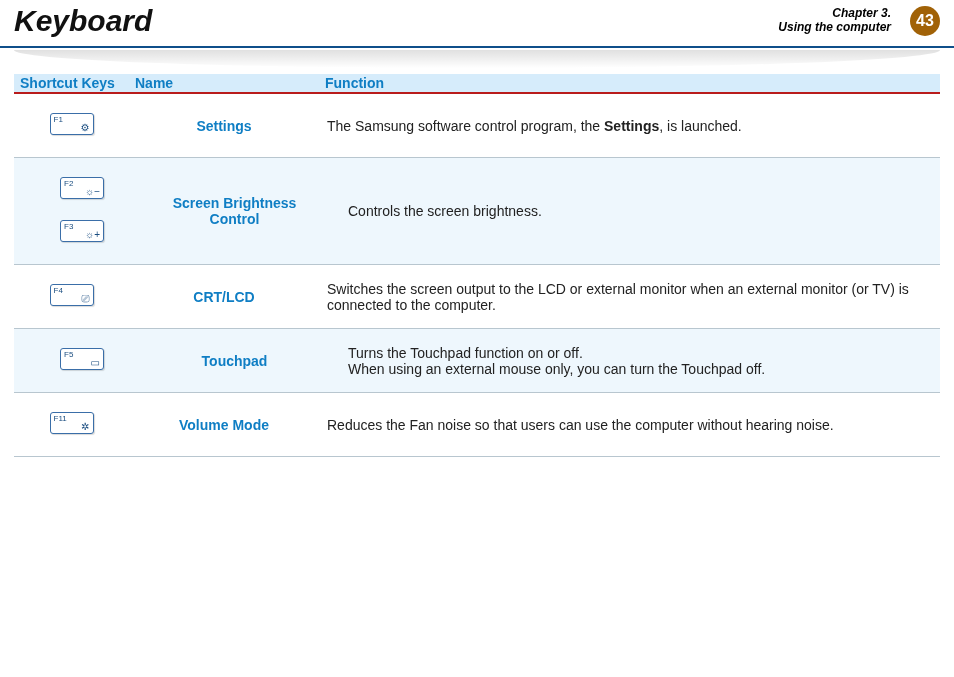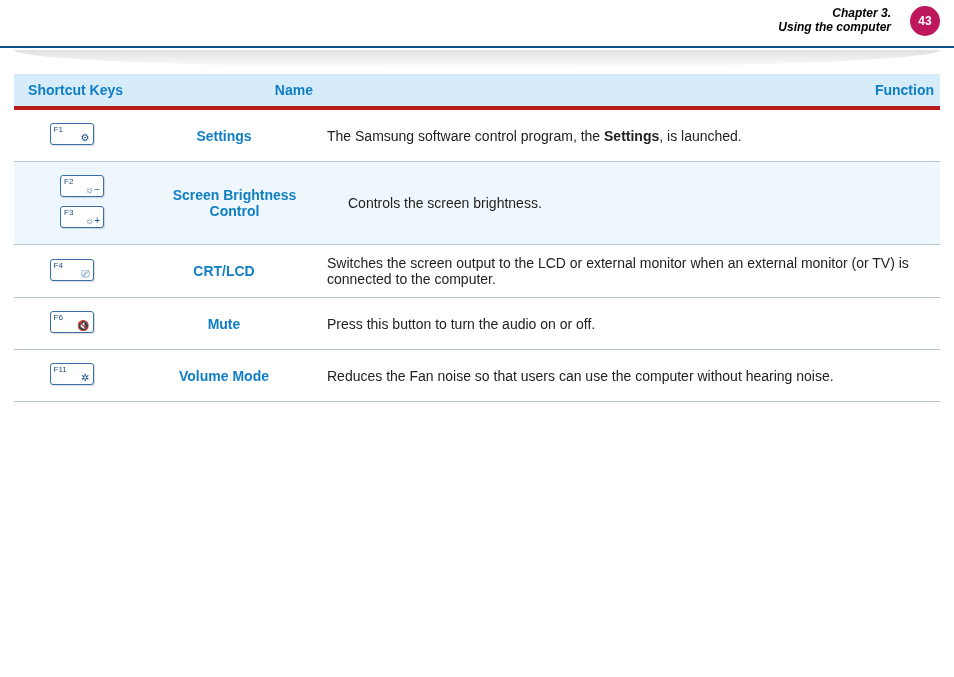--- a/index.html
+++ b/index.html
@@ -37,24 +37,24 @@
     font-style: italic;
     line-height: 14px;
   }
   .page-badge {
     position: absolute;
     right: 14px;
     top: 6px;
     width: 30px;
     height: 30px;
     border-radius: 50%;
-    background: #be185d;
+    background: #a16207;
     color: #fff;
     font-weight: 700;
-    font-size: 12px;
+    font-size: 16px;
     display: flex;
     align-items: center;
     justify-content: center;
   }
   .shadowbar {
     height: 18px;
     background: linear-gradient(to bottom, rgba(0,0,0,0.12), rgba(0,0,0,0));
     margin: 2px 14px 0 14px;
     border-radius: 0 0 50% 50% / 0 0 100% 100%;
   }
@@ -66,42 +66,42 @@
     border-collapse: collapse;
     table-layout: fixed;
     font-size: 14px;
   }
   col.c1 { width: 115px; }
   col.c2 { width: 190px; }
   th {
     background: #d6ecfb;
     color: #0f7ec4;
     font-weight: 700;
-    text-align: right;
-    padding: 8px 6px;
-    border-bottom: 4px solid #b91c1c;
+    text-align: left;
+    padding: 1px 6px;
+    border-bottom: 2px solid #b91c1c;
   }
   td {
     padding: 10px 8px;
     border-bottom: 1px solid #b8c6cf;
     vertical-align: middle;
   }
   tr.alt td { background: #eef7fd; padding-left: 29px; }
   td.keys { text-align: center; }
   td.name { text-align: center; color: #0f7ec4; font-weight: 700; }
   td.func { color: #222; }
   .key {
     display: inline-block;
     width: 44px;
     height: 22px;
     border: 1px solid #3a6ea8;
     border-radius: 3px;
     background: #fff;
     position: relative;
-    margin: 3px 0;
+    margin: 9px 0;
     box-shadow: 1px 1px 1px rgba(0,0,0,0.15);
   }
   .key .fn {
     position: absolute;
     left: 3px;
     top: 1px;
     font-size: 8px;
     color: #1a4d80;
   }
   .key .ic {
@@ -111,20 +111,21 @@
     font-size: 10px;
     color: #1a4d80;
     line-height: 1;
   }
   .func b { font-weight: 700; }
 </style>
 </head>
 <body>
 
 <div class="header">
+  <div class="title">Keyboard</div>
   <div class="chapter">
     <span>Chapter 3.</span><br>
     <span>Using the computer</span>
   </div>
   <div class="page-badge">43</div>
 </div>
 <div class="shadowbar"></div>
 
 <div class="content">
   <table>
@@ -149,24 +150,27 @@
         <tr class="alt">
           <td class="keys"><span class="key"><span class="fn">F2</span><span class="ic">☼−</span></span><br><span class="key"><span class="fn">F3</span><span class="ic">☼+</span></span></td>
           <td class="name">Screen Brightness Control</td>
           <td class="func">Controls the screen brightness.</td>
         </tr>
         <tr>
           <td class="keys"><span class="key"><span class="fn">F4</span><span class="ic">⎚</span></span></td>
           <td class="name">CRT/LCD</td>
           <td class="func">Switches the screen output to the LCD or external monitor when an external monitor (or TV) is connected to the computer.</td>
         </tr>
-        <tr>
-          <td class="keys"><span class="key"><span class="fn">F6</span><span class="ic">🔇</span></span></td>
-          <td class="name">Mute</td>
-          <td class="func">Press this button to turn the audio on or off.</td>
+        <tr class="alt">
+          <td class="keys"><span class="key"><span class="fn">F5</span><span class="ic">▭</span></span></td>
+          <td class="name">Touchpad</td>
+          <td class="func">
+            <div>Turns the Touchpad function on or off.</div>
+            <div>When using an external mouse only, you can turn the Touchpad off.</div>
+          </td>
         </tr>
         <tr>
           <td class="keys"><span class="key"><span class="fn">F11</span><span class="ic">✲</span></span></td>
           <td class="name">Volume Mode</td>
           <td class="func">Reduces the Fan noise so that users can use the computer without hearing noise.</td>
         </tr>
       </tbody>
   </table>
 </div>
 

